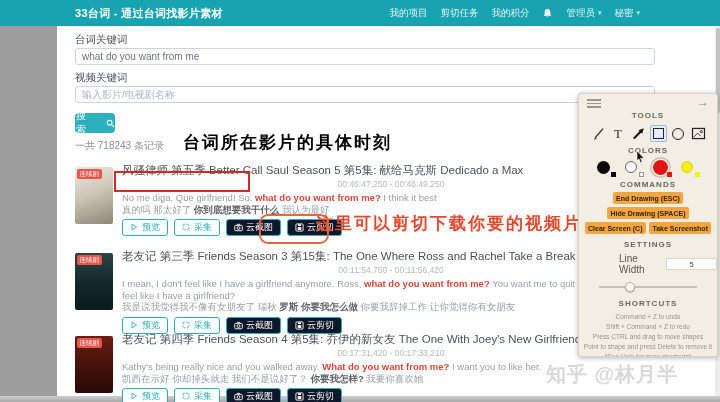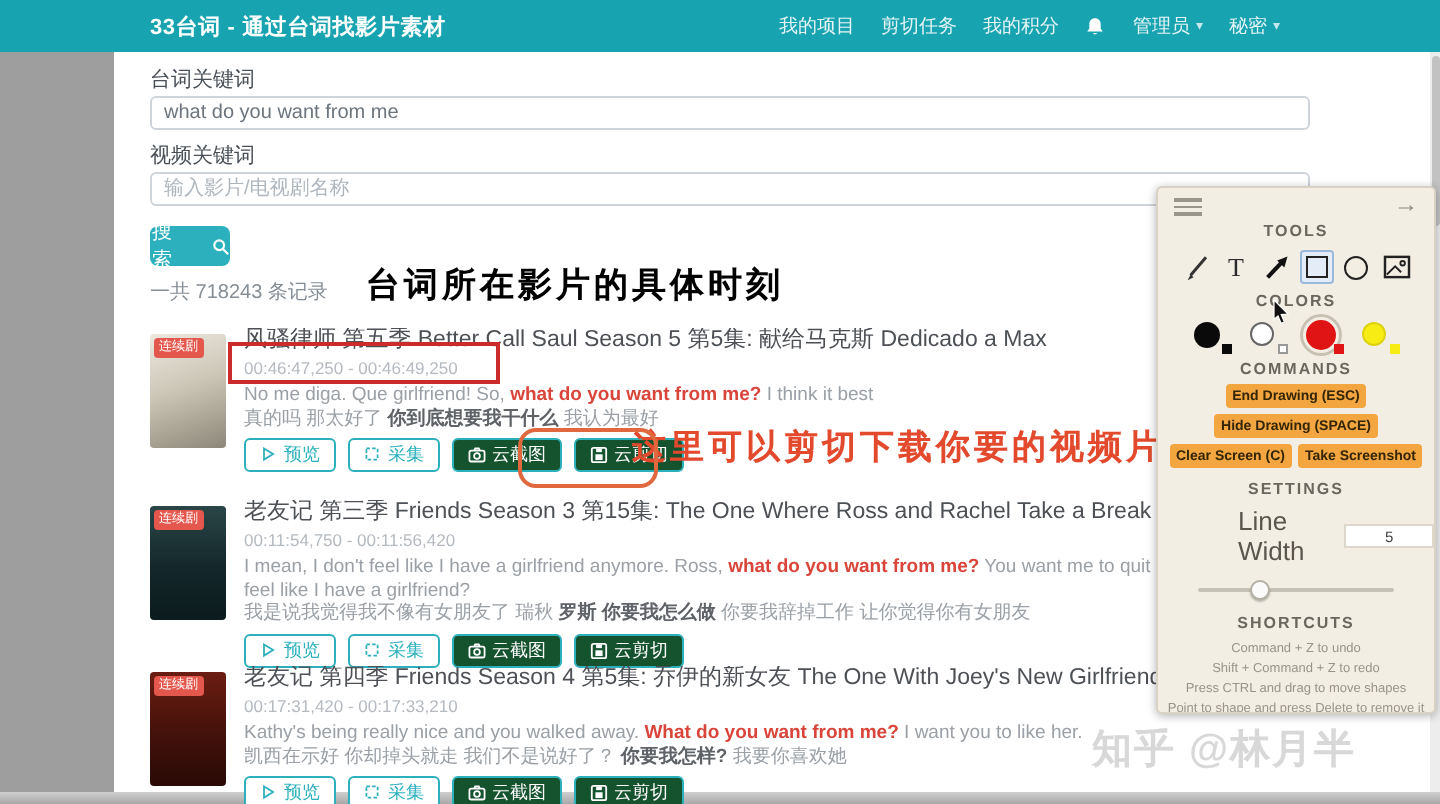--- a/index.html
+++ b/index.html
@@ -37,29 +37,29 @@
 
   
   .row { position:absolute; left:75px; width:585px; z-index:2; }
   .poster { position:absolute; left:0; top:3px; width:38px; height:57px; border-radius:2px; cursor:pointer; overflow:hidden; }
   .poster-1 { background:linear-gradient(160deg,#ece8de 0%,#cdc7b8 45%,#8d8779 100%); }
   .poster-2 { background:linear-gradient(180deg,#2a4647 0%,#13272a 55%,#0c1b1d 100%); }
   .poster-3 { background:linear-gradient(180deg,#6b1d12 0%,#40100a 60%,#2a0a06 100%); }
   .badge { position:absolute; top:2px; left:2px; background:#e4574d; color:#fff; font-size:6.5px; line-height:1; padding:1.5px 2.5px; border-radius:2px; }
   .row-main { margin-left:47px; }
   .row-title { font-size:11.5px; line-height:13px; color:#4d5156; white-space:nowrap; overflow:hidden; cursor:pointer; }
-  .row-time { margin-top:2px; font-size:8.5px; line-height:10px; color:#b4bac0; }
+  .row-time { margin-top:2px; font-size:8.5px; line-height:10px; color:#b4bac0;text-align:center; }
   .row-sub { margin-top:3px; font-size:9.5px; line-height:11.5px; color:#9aa0a6; }
   .row-sub.cn { margin-top:0; }
   .hl-en { font-weight:bold; color:#d9453a; }
   .hl-cn { font-weight:bold; color:#5f6368; }
   .row-buttons { margin-top:4px; display:flex; gap:6px; }
   .btn { height:17px; display:flex; align-items:center; gap:3px; font-size:9px; padding:0 7px; border-radius:3px; cursor:pointer; white-space:nowrap; font-family:"Liberation Sans",sans-serif; }
   .btn-outline { background:#fff; border:1px solid #2cb0bd; color:#2cb0bd; }
-  .btn-filled { background:#14532d; border:1px solid #2cb0bd; color:#fff; }
+  .btn-filled { background:#0f172a; border:1px solid #2cb0bd; color:#fff; }
   .bicon { display:inline-flex; width:9px; height:9px; }
 
   
   .panel { position:absolute; left:578px; top:93px; width:140px; height:264px; background:#f3eee4; border:1px solid #d8d2c4; border-radius:3px; box-shadow:0 1px 5px rgba(0,0,0,.3); z-index:10; overflow:hidden; }
   .panel-top { position:relative; height:15px; }
   .hamburger { position:absolute; left:8px; top:5px; width:14px; cursor:pointer; }
   .hamburger div { height:1.5px; background:#9a958a; margin-bottom:2px; }
   .panel-arrow { position:absolute; right:8px; top:1px; font-size:12px; color:#8d887d; cursor:pointer; }
   .p-head { text-align:center; font-size:8px; font-weight:bold; color:#6b675e; letter-spacing:1px; margin-top:2px; }
   .tools-row { display:flex; justify-content:center; align-items:center; gap:3px; margin-top:3px; height:21px; }
@@ -77,21 +77,21 @@
   .dot-yellow { width:12px; height:12px; background:#f7ec13; border:1px solid #ddd20f; }
   .sq { position:absolute; right:0; bottom:0; width:5px; height:5px; }
   .sq-black { background:#0a0a0a; }
   .sq-white { background:#fff; border:1px solid #999; }
   .sq-red { background:#e01414; }
   .sq-yellow { background:#f7ec13; }
   .cursor-icon { position:absolute; left:57px; top:-9px; width:9px; height:12px; z-index:2; }
   .cmd-grid { display:flex; flex-wrap:wrap; justify-content:center; gap:3px; padding:3px 3px 0 3px; }
   .cmd-btn { background:#f3a53f; color:#332505; font-size:7px; font-weight:bold; padding:2.5px 3.5px; border-radius:2px; cursor:pointer; white-space:nowrap; font-family:"Liberation Sans",sans-serif; border:none; }
   .lw-row { display:flex; justify-content:center; align-items:center; gap:6px; margin-top:4px; }
-  .lw-label { font-size:13px; color:#5a564d;padding-left:40px; }
+  .lw-label { font-size:10px; color:#5a564d;padding-left:40px; }
   .lw-box { width:58px; height:12px; background:#fff; border:1px solid #ddd7ca; font-size:7.5px; color:#444; text-align:center; line-height:12px; cursor:text; }
   .slider { position:relative; width:98px; margin:7px auto 0 auto; height:10px; }
   .slider-track { position:absolute; left:0; top:4px; width:100%; height:2px; background:#c6c1b5; border-radius:1px; }
   .slider-thumb { position:absolute; left:26px; top:0; width:10px; height:10px; background:#fafafa; border:1px solid #b5b0a4; border-radius:50%; box-shadow:0 1px 1px rgba(0,0,0,.25); cursor:grab; }
   .shortcuts { margin-top:4px; text-align:center; font-size:6.5px; line-height:1.55; color:#98948a; }
 
   
   .watermark { position:absolute; left:546px; top:361px; font-size:20px; font-weight:bold; color:#d8d8d8; letter-spacing:1px; z-index:30; text-shadow:0 1px 0 #fff; }
 </style>
 </head>

